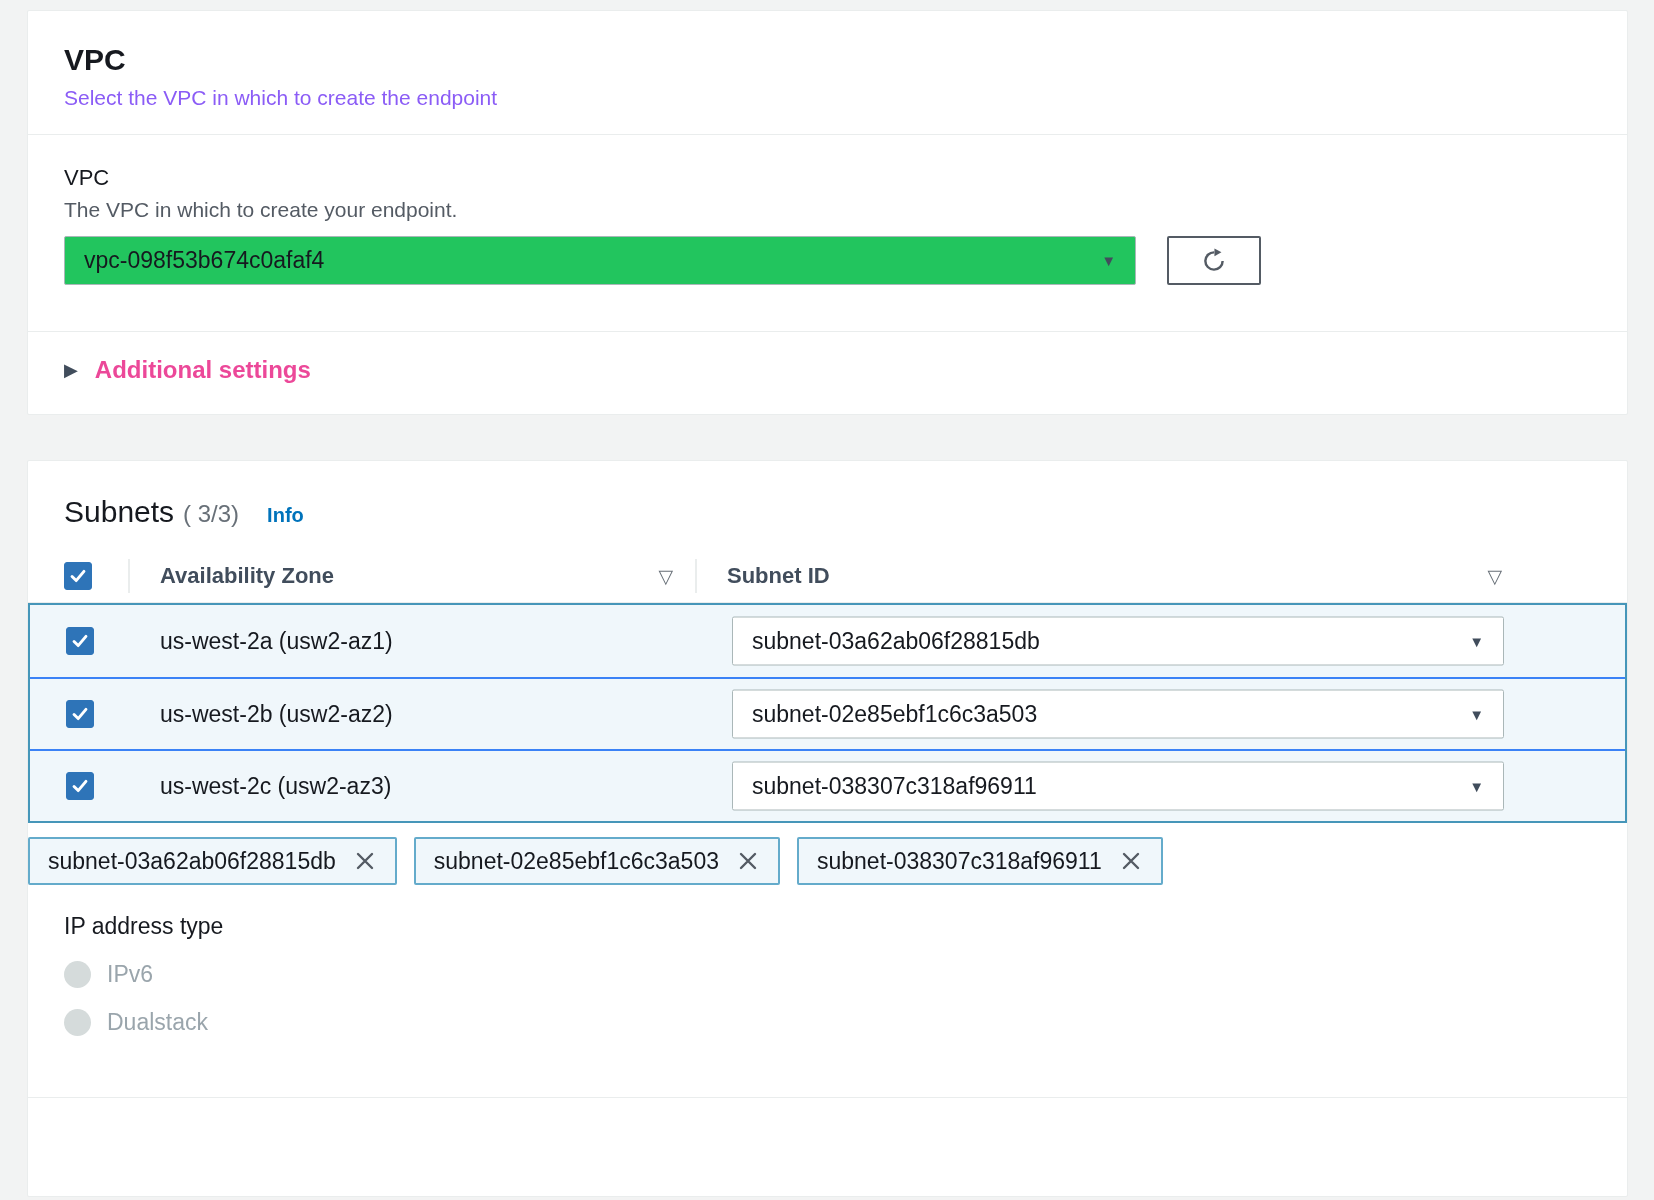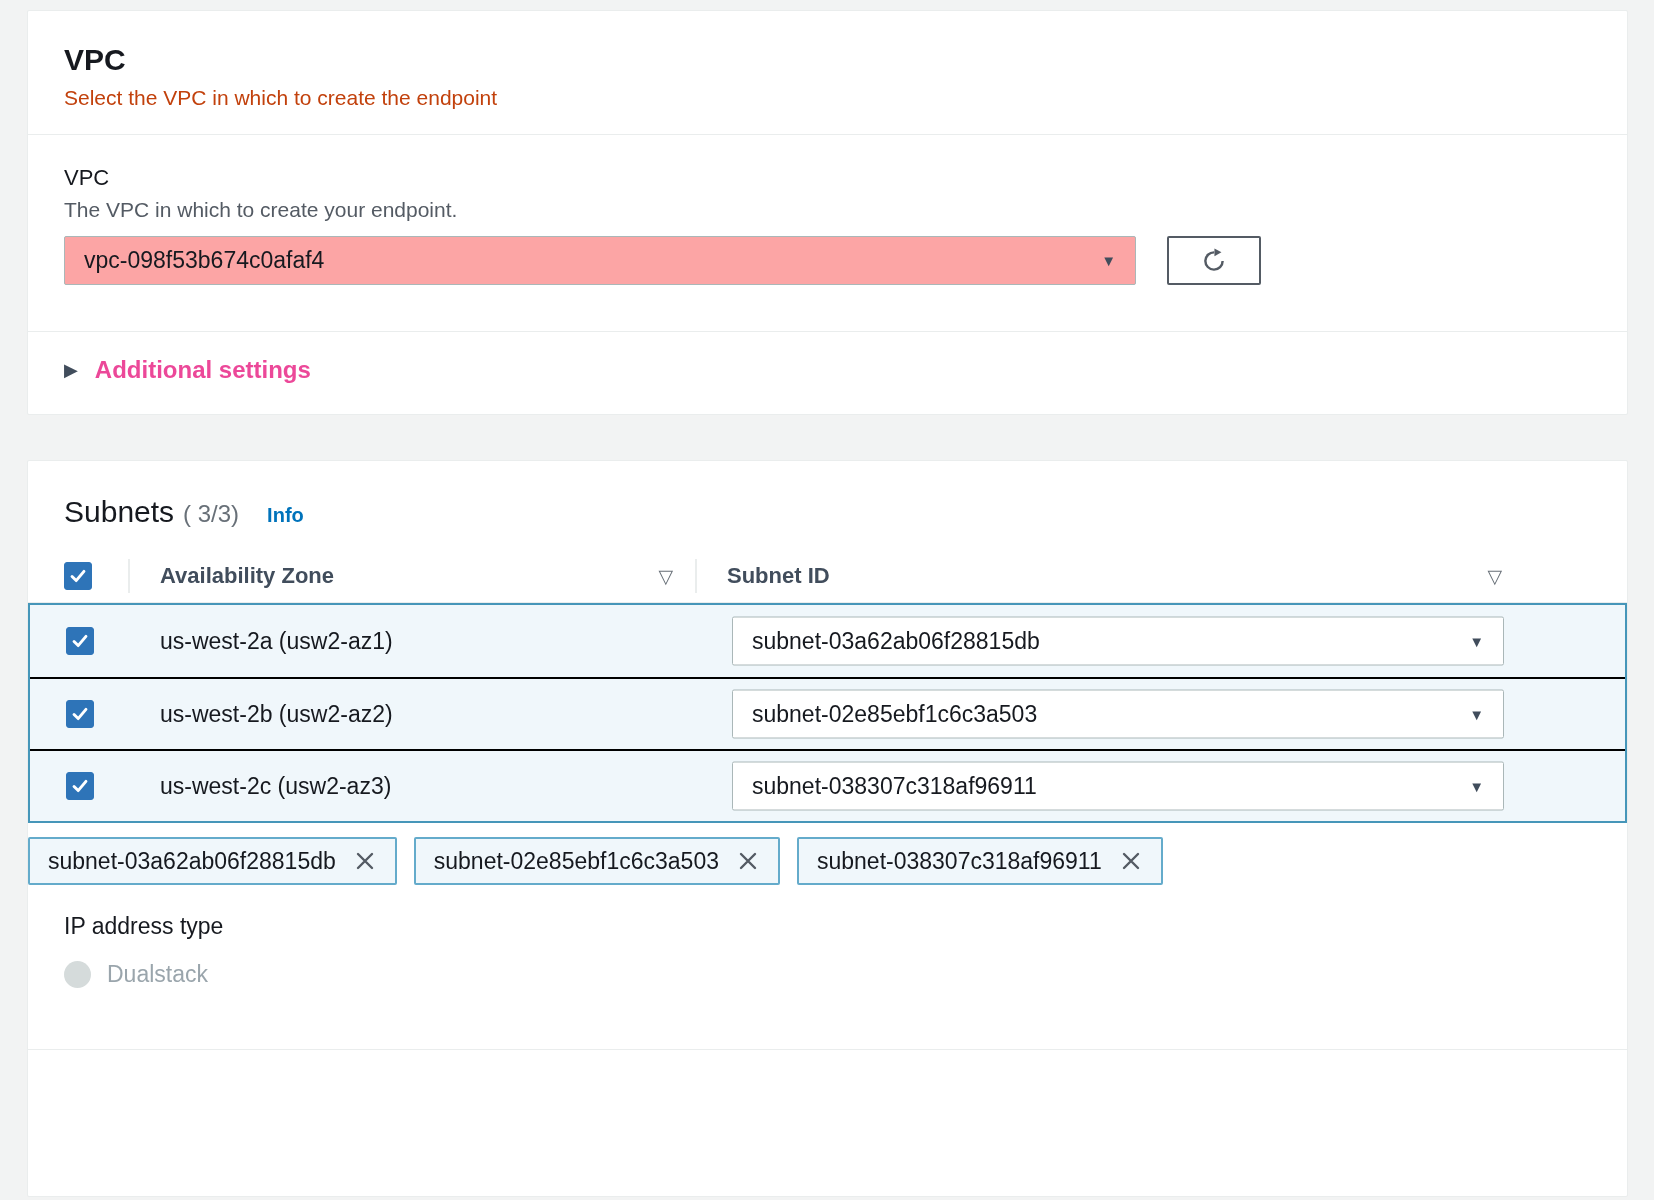--- a/index.html
+++ b/index.html
@@ -14,30 +14,30 @@
     background: #ffffff;
     border: 1px solid #eaeded;
     border-radius: 2px;
   }
   #vpc-panel { margin-top: 10px; }
   #subnets-panel { margin-top: 45px; height: 737px; overflow: hidden; }
 
   
   .panel-header { padding: 32px 36px 24px 36px; border-bottom: 1px solid #eaeded; }
   .panel-title { font-size: 30px; font-weight: 700; color: #16191f; line-height: 34px; }
-  .panel-subtitle { margin-top: 9px; font-size: 21px; color: #c2410c; }
+  .panel-subtitle { margin-top: 9px; font-size: 21px; color: #8b5cf6; }
 
   .panel-body { padding: 30px 36px 0 36px; }
   .field-label { font-size: 22px; color: #16191f; }
   .field-desc { margin-top: 7px; font-size: 21px; color: #545b64; }
 
   .select-row { margin-top: 14px; display: flex; align-items: center; }
   .aws-select {
     width: 1072px; height: 49px;
-    border: 1px solid #aab7b8; border-radius: 2px; background: #fca5a5;
+    border: 1px solid #aab7b8; border-radius: 2px; background: #22c55e;
     display: flex; align-items: center; justify-content: space-between;
     padding: 0 19px; font-size: 23px; cursor: pointer;
   }
   .caret { font-size: 15px; color: #414d5c; }
   .refresh-btn {
     margin-left: 31px; width: 94px; height: 49px;
     border: 2px solid #545b64; border-radius: 2px; background: #fff;
     display: flex; align-items: center; justify-content: center; cursor: pointer;
   }
 
@@ -76,21 +76,21 @@
   }
   .col-label { font-size: 22px; font-weight: 700; color: #414d5c; }
   .sort-icon { font-size: 19px; color: #687078; cursor: pointer; }
   .thead .vdiv + .col-subnet { margin-left: 30px; }
 
   .rows-block { border: 2px solid #4696b9; }
   .trow {
     position: relative; height: 72px; background: #f0f7fb;
     display: flex; align-items: center; padding: 0 36px;
   }
-  .trow + .trow { border-top: 2px solid #000000; }
+  .trow + .trow { border-top: 2px solid #3b82f6; }
   .az-value { margin-left: 66px; font-size: 23px; color: #16191f; }
   .row-select {
     position: absolute; left: 702px; top: 50%; transform: translateY(-50%);
     width: 772px; height: 49px;
     border: 1px solid #aab7b8; border-radius: 2px; background: #fff;
     display: flex; align-items: center; justify-content: space-between;
     padding: 0 19px; font-size: 23px; cursor: pointer;
   }
 
   .tokens { margin-top: 14px; display: flex; gap: 17px; }
@@ -242,18 +242,22 @@
             <path d="M5 5 L19 19 M19 5 L5 19" stroke="#545b64" stroke-width="2.4" stroke-linecap="round"></path>
           </svg>
       </span>
     </div>
   </div>
 
   <div class="ip-section">
     <div class="ip-label">IP address type</div>
     <div class="radio-row">
       <span class="radio disabled"></span>
+      <span class="radio-label disabled">IPv6</span>
+    </div>
+    <div class="radio-row">
+      <span class="radio disabled"></span>
       <span class="radio-label disabled">Dualstack</span>
     </div>
   </div>
 
   <div class="bottom-divider"></div>
 </div>
 
 </body></html>

